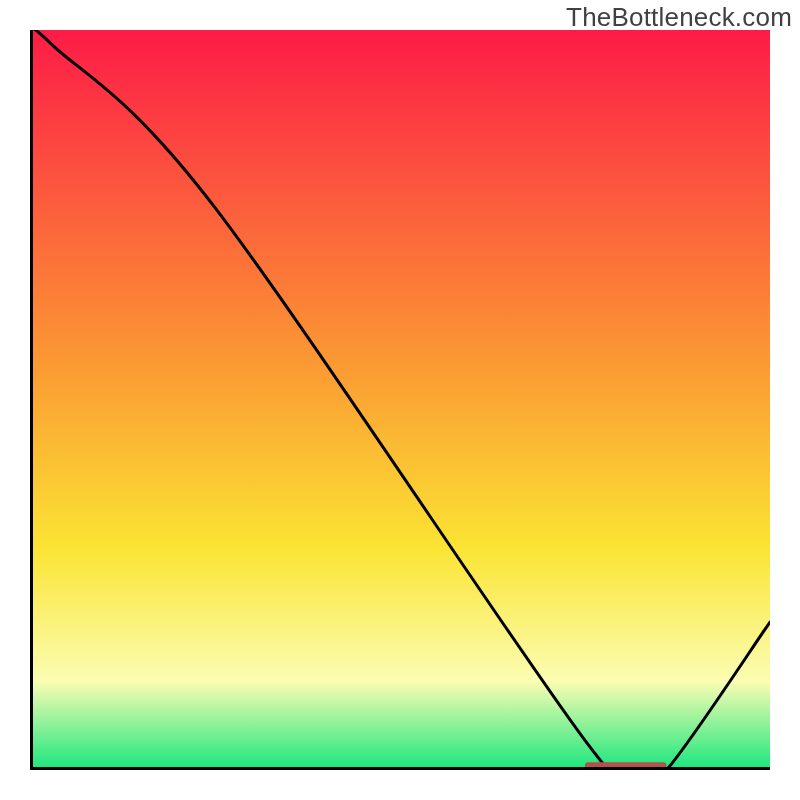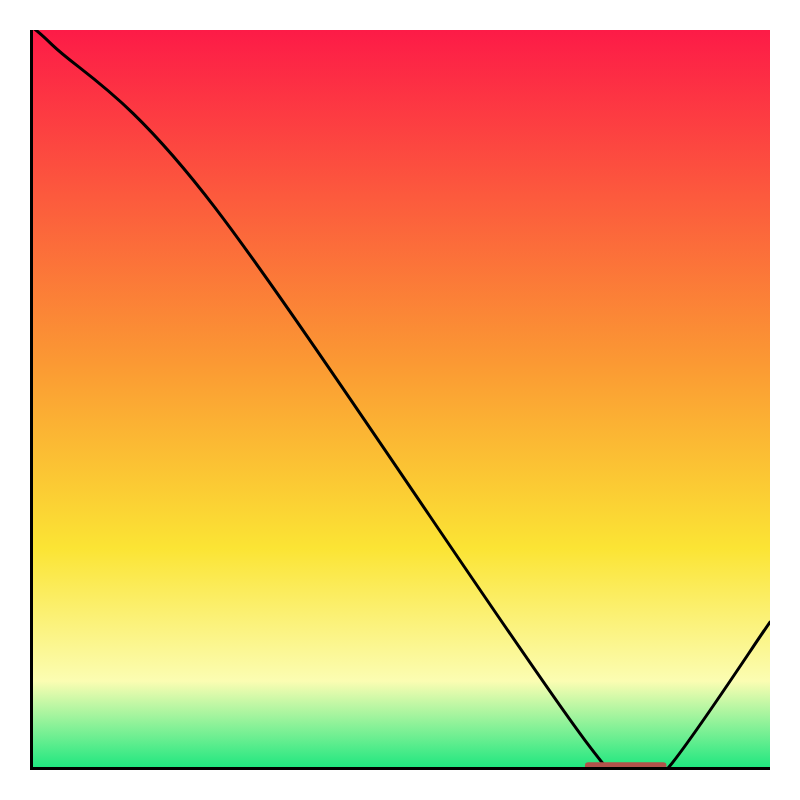--- a/index.html
+++ b/index.html
@@ -52,20 +52,21 @@
     left: 0;
     top: 0;
     width: 740px;
     height: 740px;
   }
 </style>
 </head>
 <body>
 
 <div class="wrap">
+  <div class="watermark">TheBottleneck.com</div>
 
   <div class="plot">
 
     <svg class="bg" viewBox="0 0 740 740" preserveAspectRatio="none">
       <defs>
         <linearGradient id="heat" x1="0" y1="0" x2="0" y2="1">
             <stop offset="0%" stop-color="#fd1b47"></stop>
             <stop offset="45%" stop-color="#fb9933"></stop>
             <stop offset="70%" stop-color="#fbe434"></stop>
             <stop offset="88%" stop-color="#fbfdb2"></stop>

